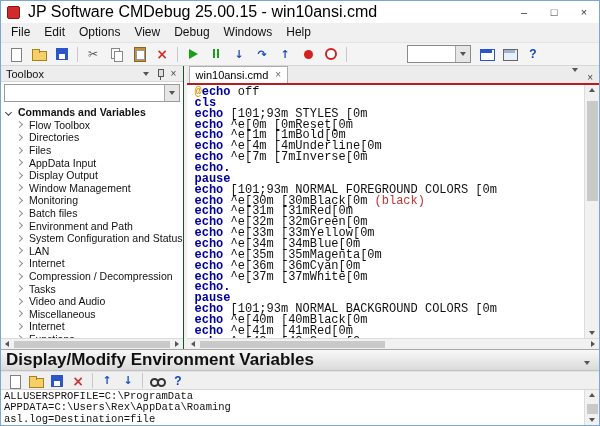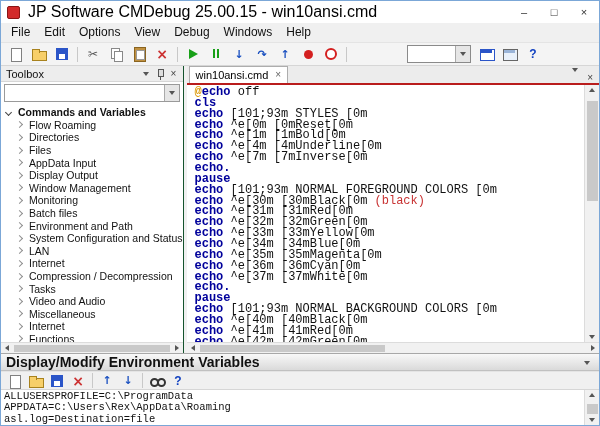--- a/index.html
+++ b/index.html
@@ -98,21 +98,21 @@
   .vthumb{position:absolute;left:2px;width:11px;background:#c9c9c9}
   .vthumb.editor{top:16px;height:100px}
   .vthumb.env{top:14px;height:10px}
   .hscroll{flex:0 0 11px;background:#f1f1f1;border-top:1px solid #dcdcdc;position:relative;display:flex;align-items:center;justify-content:space-between;padding:0 4px}
   .hthumb{position:absolute;top:2px;height:7px;background:#c9c9c9}
   .hthumb.tbx{left:13px;right:13px}
   .hthumb.edt{left:13px;width:185px}
 
   
   .bottom{flex:0 0 69px;display:flex;flex-direction:column;border-top:1px solid #a8a8a8;background:#fff}
-  .bottom-head{flex:0 0 16px;background:linear-gradient(#f8f8f8,#dadada);border-bottom:1px solid #c0c0c0;display:flex;align-items:flex-end;padding:0 5px;font-size:14px;font-weight:bold;color:#111}
+  .bottom-head{flex:0 0 16px;background:linear-gradient(#f8f8f8,#dadada);border-bottom:1px solid #c0c0c0;display:flex;align-items:flex-end;padding:0 5px;font-size:17px;font-weight:bold;color:#111}
   .bh-title{flex:1}
   .env-body{flex:1;display:flex;min-height:0;background:#fff}
   .env-list{flex:1;font-family:"Liberation Mono","DejaVu Sans Mono",monospace;font-size:10.5px;line-height:11.3px;padding:1px 0 0 3px;white-space:pre;overflow:hidden;color:#111}
 </style>
 </head>
 <body>
 
 <div class="window">
 
   <div class="titlebar">
@@ -217,21 +217,21 @@
             </span>
         </div>
       </div>
       <div class="tree" id="tree">
           <div class="trow root">
             <span class="chev chev-d"></span>
             <span>Commands and Variables</span>
           </div>
           <div class="trow child">
             <span class="chev chev-r"></span>
-            <span>Flow Roaming</span>
+            <span>Flow Toolbox</span>
           </div>
           <div class="trow child">
             <span class="chev chev-r"></span>
             <span>Directories</span>
           </div>
           <div class="trow child">
             <span class="chev chev-r"></span>
             <span>Files</span>
           </div>
           <div class="trow child">

